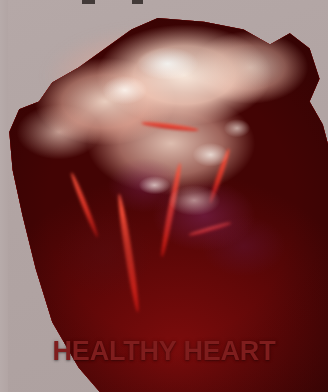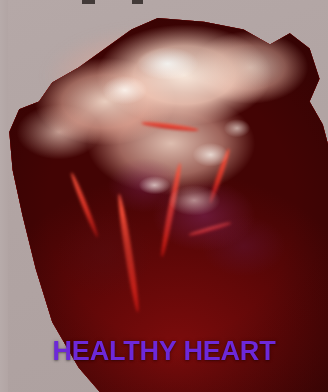--- a/index.html
+++ b/index.html
@@ -142,21 +142,21 @@
     filter: blur(6px);
   }
 
   
   .caption {
     position: absolute;
     left: 0;
     right: 0;
     top: 338px;
     text-align: center;
-    color: #6d28d9;
+    color: #7f1d1d;
     font-size: 27px;
     font-weight: bold;
     letter-spacing: -0.2px;
     line-height: 1;
     text-shadow:
       0 1px 2px rgba(0,0,0,.35),
       0 0 4px rgba(0,0,0,.20);
     white-space: nowrap;
     user-select: none;
   }

